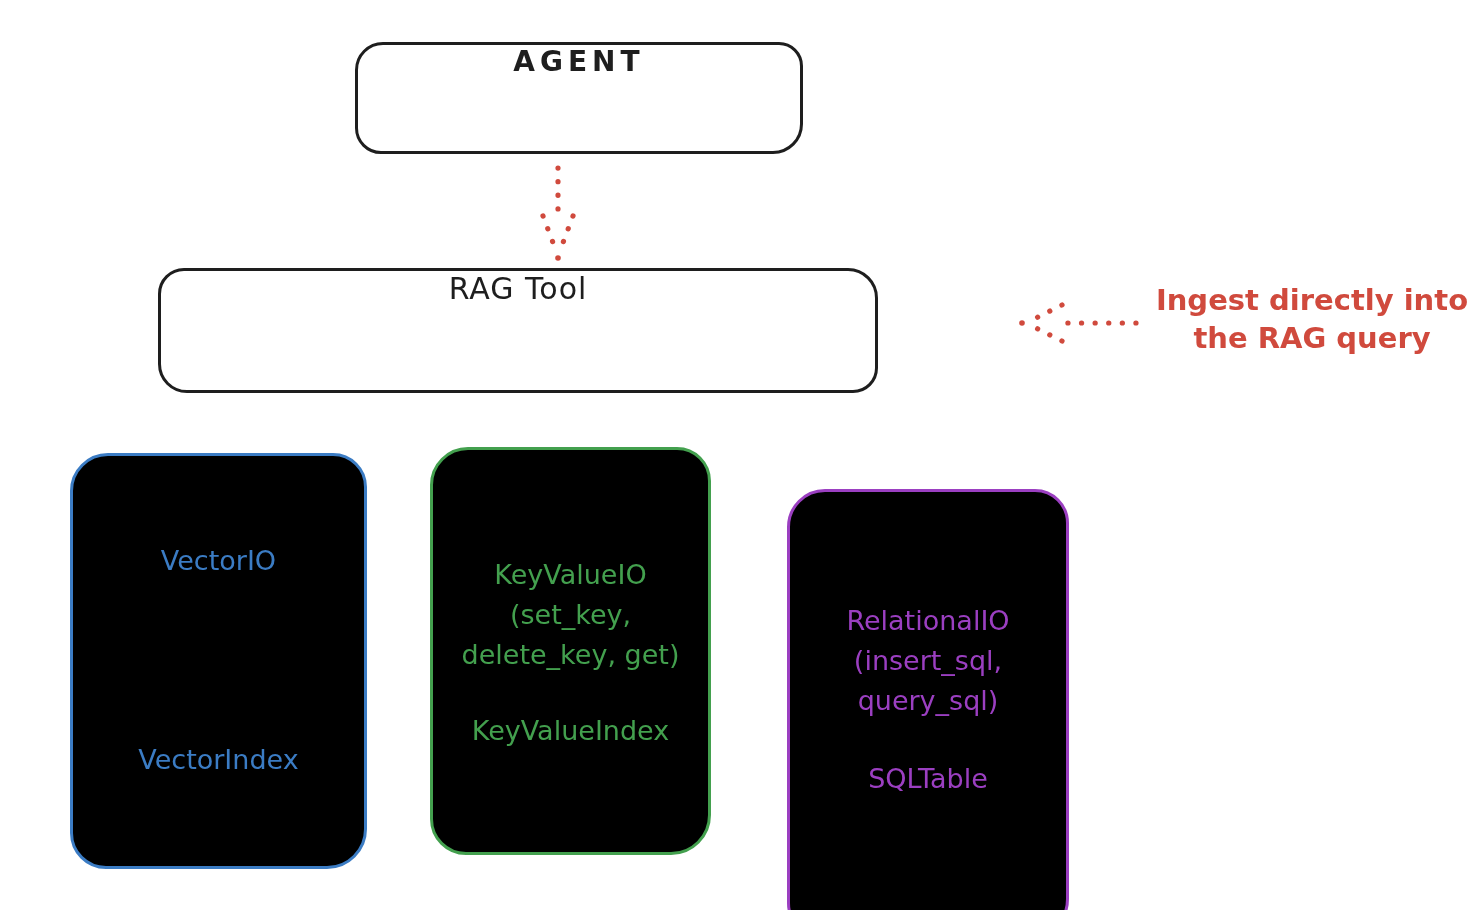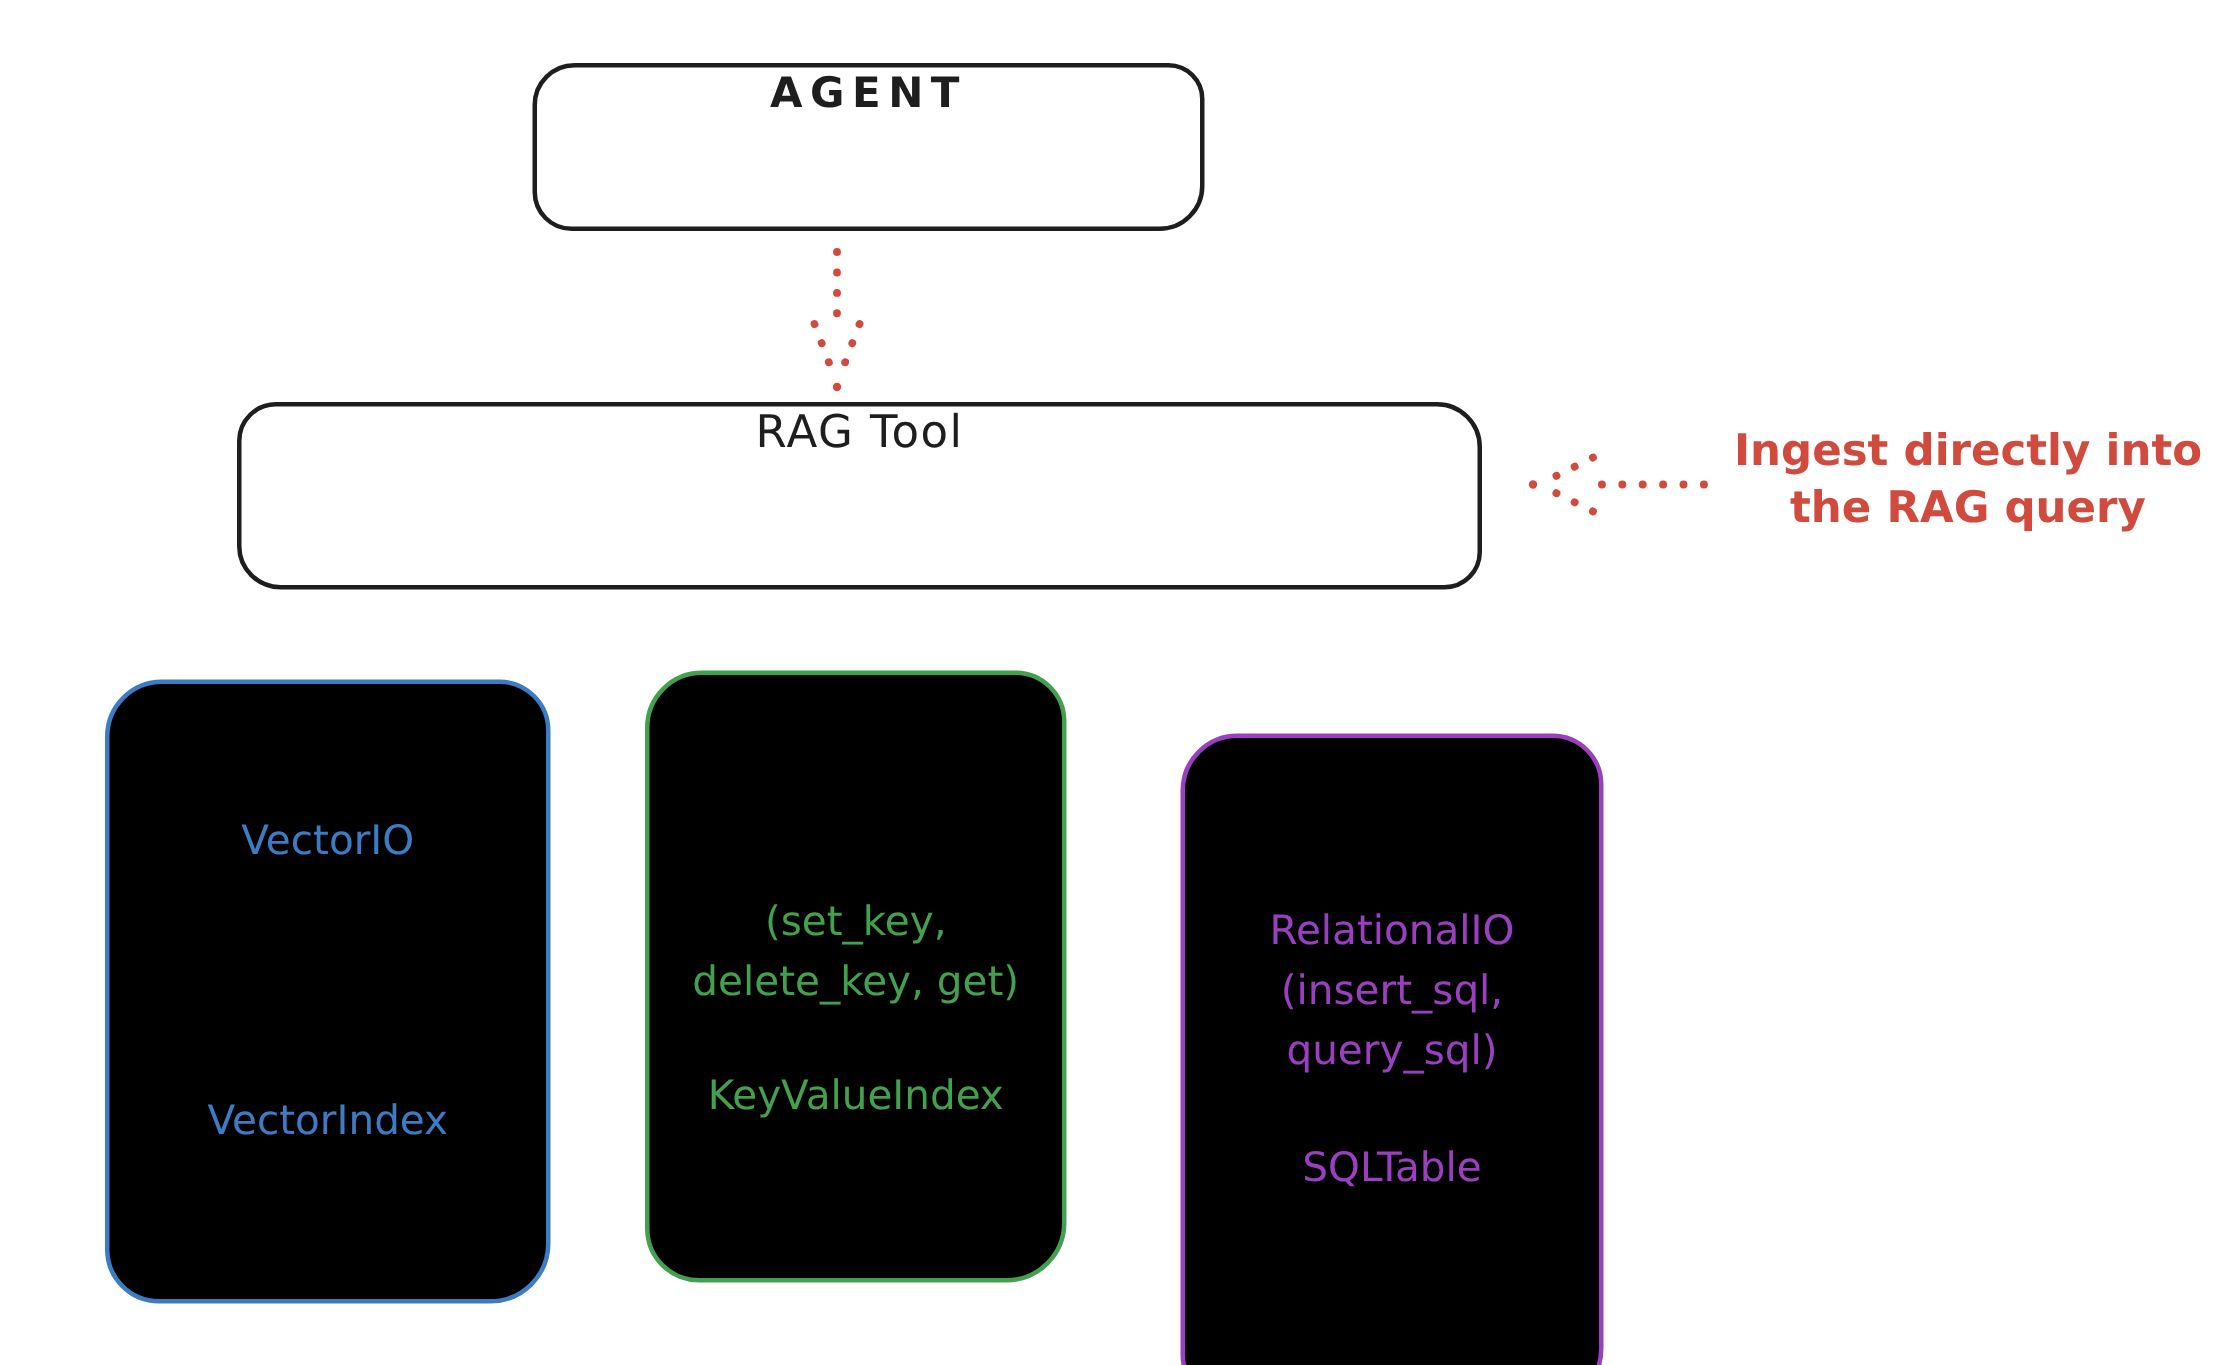--- a/index.html
+++ b/index.html
@@ -33,21 +33,21 @@
     border-radius: 28px 24px 30px 26px;
   }
   .node-agent .node-label {
     font-size: 28px;
     font-weight: 700;
     letter-spacing: 5px;
     color: var(--stroke);
   }
   .node-rag {
     left: 158px; top: 268px;
-    width: 830px; height: 125px;
+    width: 720px; height: 125px;
     border: 3.5px solid var(--stroke);
     border-radius: 26px 30px 25px 29px;
   }
   .node-rag .node-label {
     font-size: 30px;
     font-weight: 400;
     letter-spacing: 1px;
     color: var(--stroke);
   }
 
@@ -72,21 +72,21 @@
     white-space: pre-line;
   }
   .backend-vector {
     left: 70px; top: 453px;
     width: 297px; height: 416px;
     border-color: var(--blue);
     color: var(--blue);
   }
   .backend-vector .b-title  { top: 85px; }
   .backend-vector .b-params { top: 125px; }
-  .backend-vector .b-index  { top: 272px; }
+  .backend-vector .b-index  { top: 284px; }
 
   .backend-keyvalue {
     left: 430px; top: 447px;
     width: 281px; height: 408px;
     border-color: var(--green);
     color: var(--green);
   }
   .backend-keyvalue .b-title  { top: 105px; }
   .backend-keyvalue .b-params { top: 145px; }
   .backend-keyvalue .b-index  { top: 261px; }
@@ -163,20 +163,21 @@
 
   <div class="annotation">Ingest directly into
 the RAG query</div>
 
   <div class="backend backend-vector">
     <div class="b-title">VectorIO</div>
     <div class="b-index">VectorIndex</div>
   </div>
 
   <div class="backend backend-keyvalue">
+    <div class="b-title">KeyValueIO</div>
     <div class="b-params">(set_key,
 delete_key, get)</div>
     <div class="b-index">KeyValueIndex</div>
   </div>
 
   <div class="backend backend-relational">
     <div class="b-title">RelationalIO</div>
     <div class="b-params">(insert_sql,
 query_sql)</div>
     <div class="b-index">SQLTable</div>

